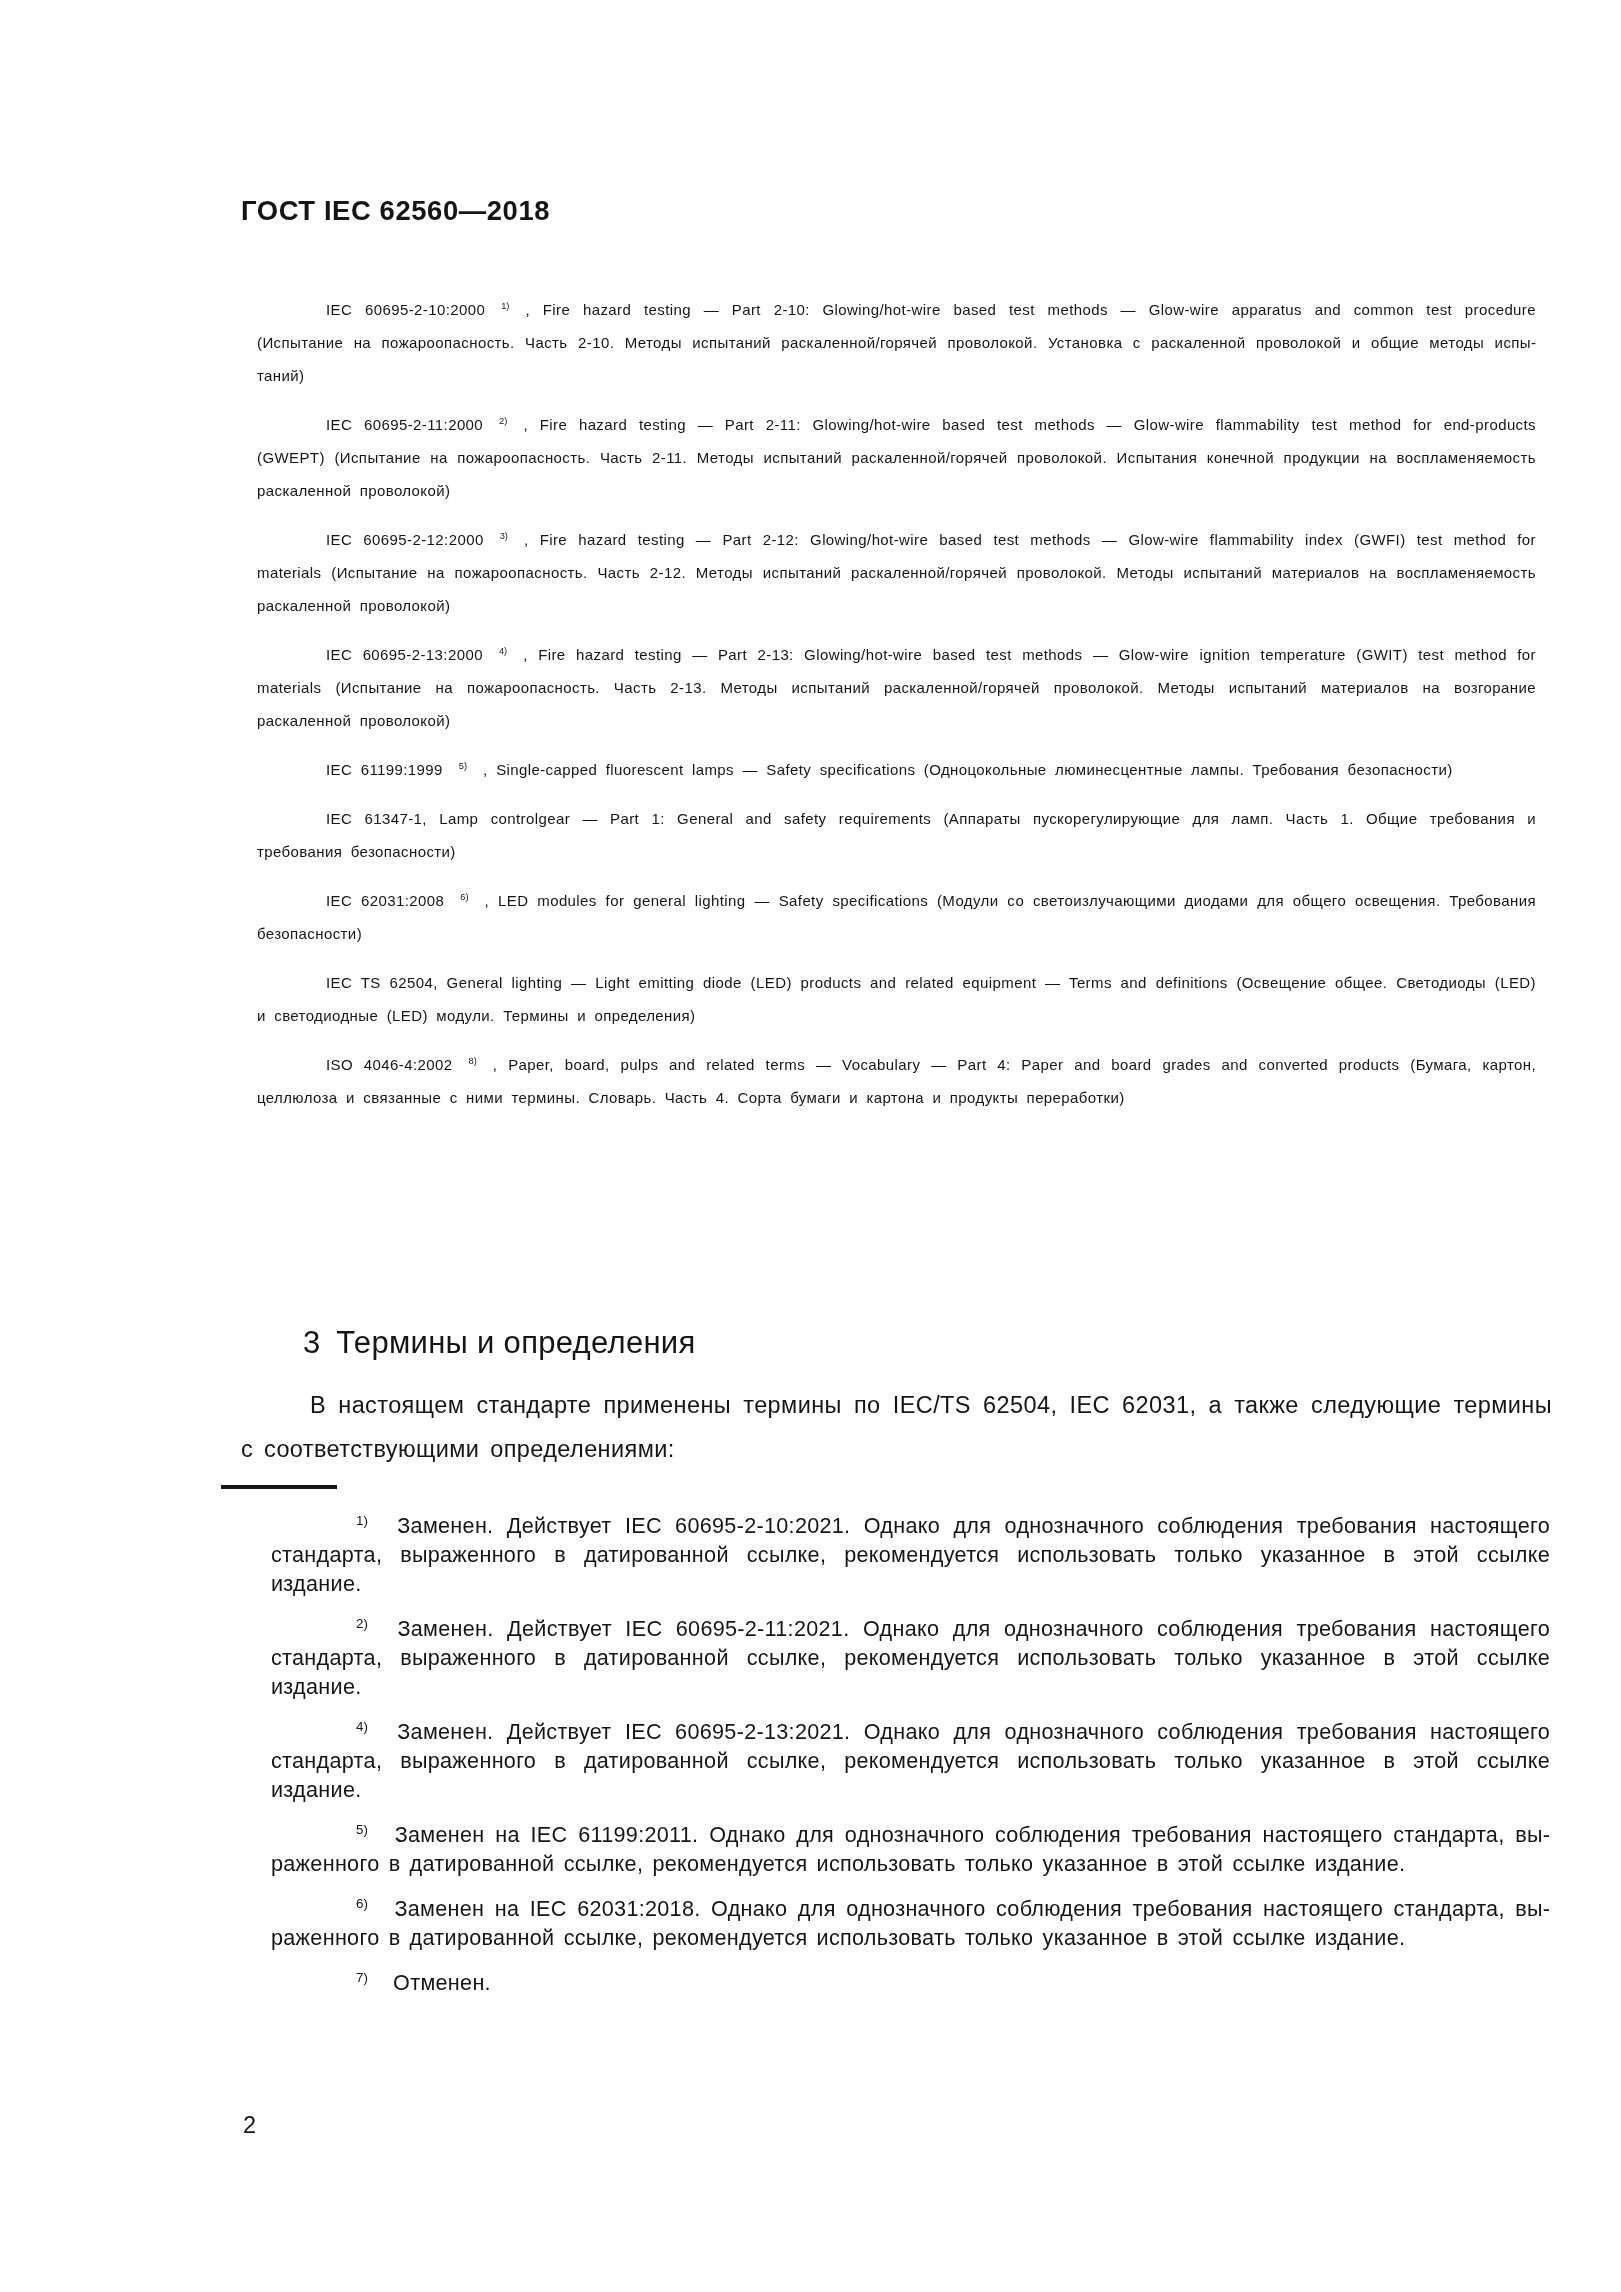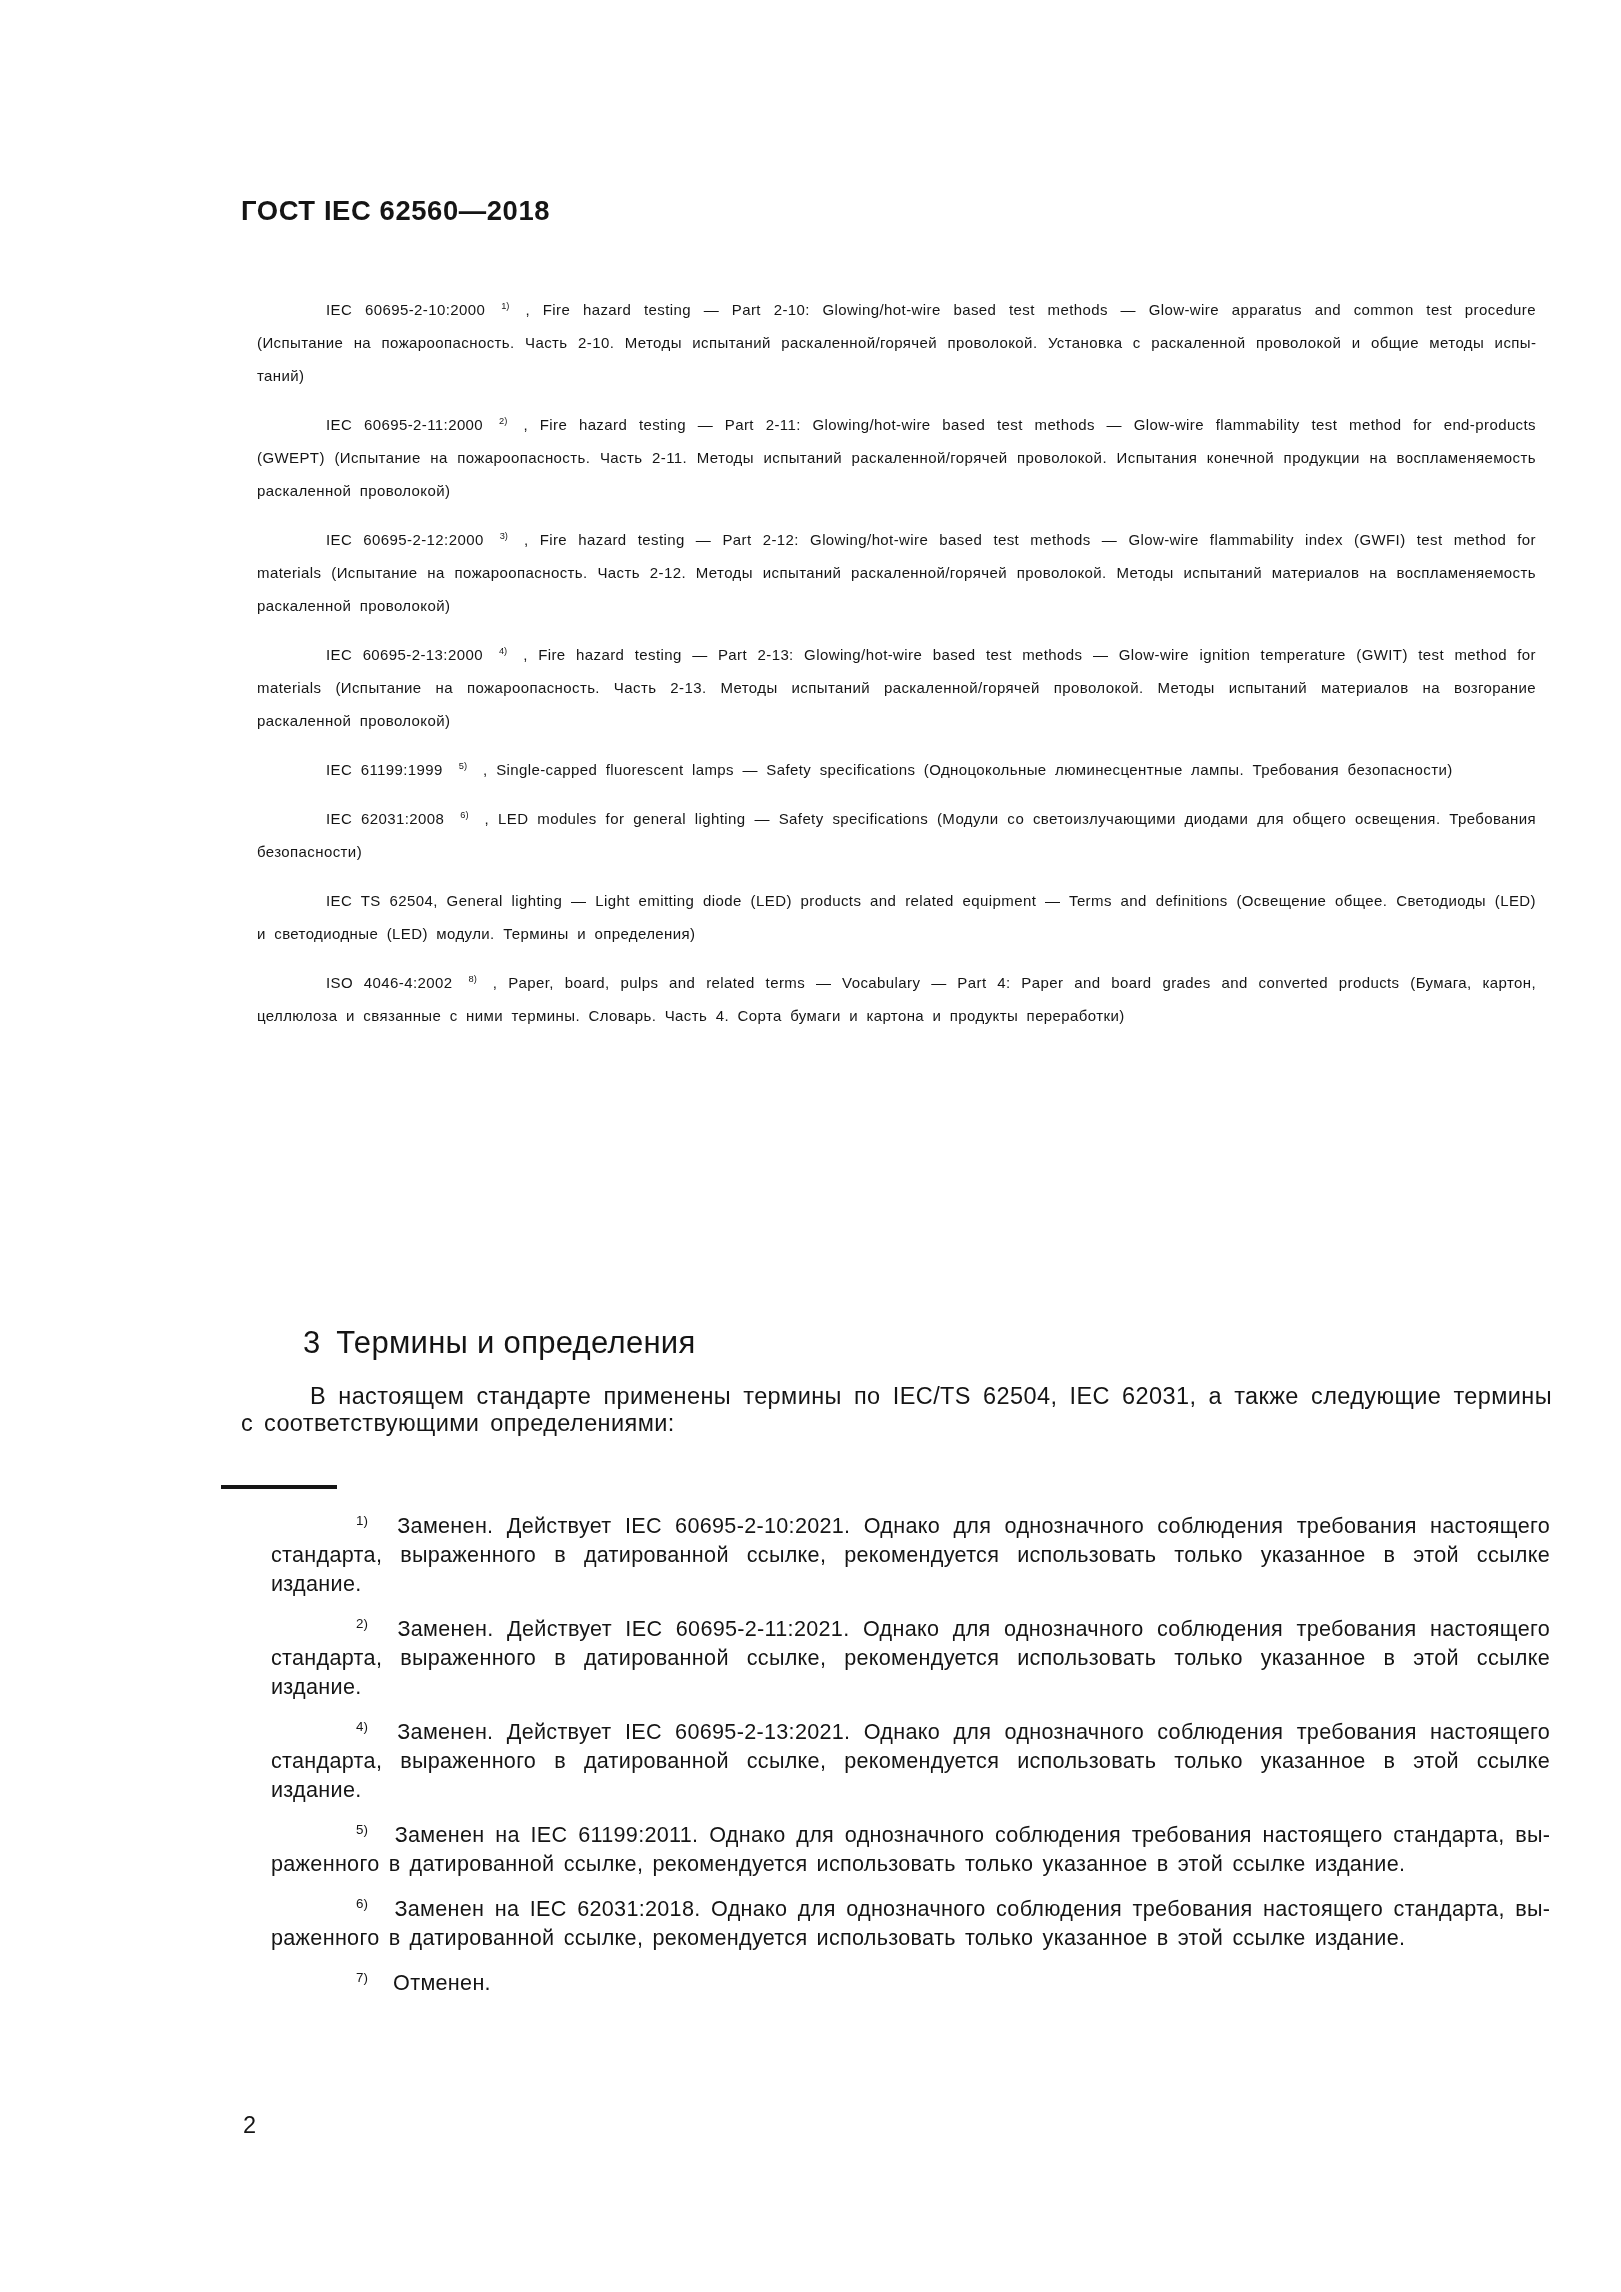--- a/index.html
+++ b/index.html
@@ -44,21 +44,21 @@
     font-weight: normal;
     letter-spacing: 0.3px;
     white-space: nowrap;
   }
   .intro-par {
     position: absolute;
     left: 193px;
     top: 1335px;
     width: 1311px;
     font-size: 23.5px;
-    line-height: 27px;
+    line-height: 44px;
     text-align: justify;
     text-indent: 69px;
     letter-spacing: 0.4px;
     word-spacing: 3.9px;
   }
   .footnote-separator {
     position: absolute;
     left: 173px;
     top: 1437px;
     width: 116px;
@@ -98,20 +98,21 @@
 <body>
 
 <div class="doc-header">ГОСТ IEC 62560—2018</div>
 
 <div class="references">
   <p>IEC 60695-2-10:2000<sup>1)</sup>, Fire hazard testing — Part 2-10: Glowing/hot-wire based test methods — Glow-wire apparatus and common test procedure (Испытание на пожароопасность. Часть 2-10. Методы испы­таний раскаленной/горячей проволокой. Установка с раскаленной проволокой и общие методы испы­таний)</p>
   <p>IEC 60695-2-11:2000<sup>2)</sup>, Fire hazard testing — Part 2-11: Glowing/hot-wire based test methods — Glow-wire flammability test method for end-products (GWEPT) (Испытание на пожароопасность. Часть 2-11. Методы испытаний раскаленной/горячей проволокой. Испытания конечной продукции на воспламеняе­мость раскаленной проволокой)</p>
   <p>IEC 60695-2-12:2000<sup>3)</sup>, Fire hazard testing — Part 2-12: Glowing/hot-wire based test methods — Glow-wire flammability index (GWFI) test method for materials (Испытание на пожароопасность. Часть 2-12. Методы испытаний раскаленной/горячей проволокой. Методы испытаний материалов на воспламеняе­мость раскаленной проволокой)</p>
   <p>IEC 60695-2-13:2000<sup>4)</sup>, Fire hazard testing — Part 2-13: Glowing/hot-wire based test methods — Glow-wire ignition temperature (GWIT) test method for materials (Испытание на пожароопасность. Часть 2-13. Методы испытаний раскаленной/горячей проволокой. Методы испытаний материалов на возгорание раскаленной проволокой)</p>
   <p>IEC 61199:1999<sup>5)</sup>, Single-capped fluorescent lamps — Safety specifications (Одноцокольные люми­несцентные лампы. Требования безопасности)</p>
+  <p>IEC 61347-1, Lamp controlgear — Part 1: General and safety requirements (Аппараты пускорегулиру­ющие для ламп. Часть 1. Общие требования и требования безопасности)</p>
   <p>IEC 62031:2008<sup>6)</sup>, LED modules for general lighting — Safety specifications (Модули со светоизлуча­ющими диодами для общего освещения. Требования безопасности)</p>
   <p>IEC TS 62504, General lighting — Light emitting diode (LED) products and related equipment — Terms and definitions (Освещение общее. Светодиоды (LED) и светодиодные (LED) модули. Термины и опре­деления)</p>
   <p>ISO 4046-4:2002<sup>8)</sup>, Paper, board, pulps and related terms — Vocabulary — Part 4: Paper and board grades and converted products (Бумага, картон, целлюлоза и связанные с ними термины. Словарь. Часть 4. Сорта бумаги и картона и продукты переработки)</p>
 </div>
 
 <h2 class="section-heading">3 Термины и определения</h2>
 
 <p class="intro-par">В настоящем стандарте применены термины по IEC/TS 62504, IEC 62031, а также следующие термины с соответствующими определениями:</p>
 
 <div class="footnote-separator"></div>

